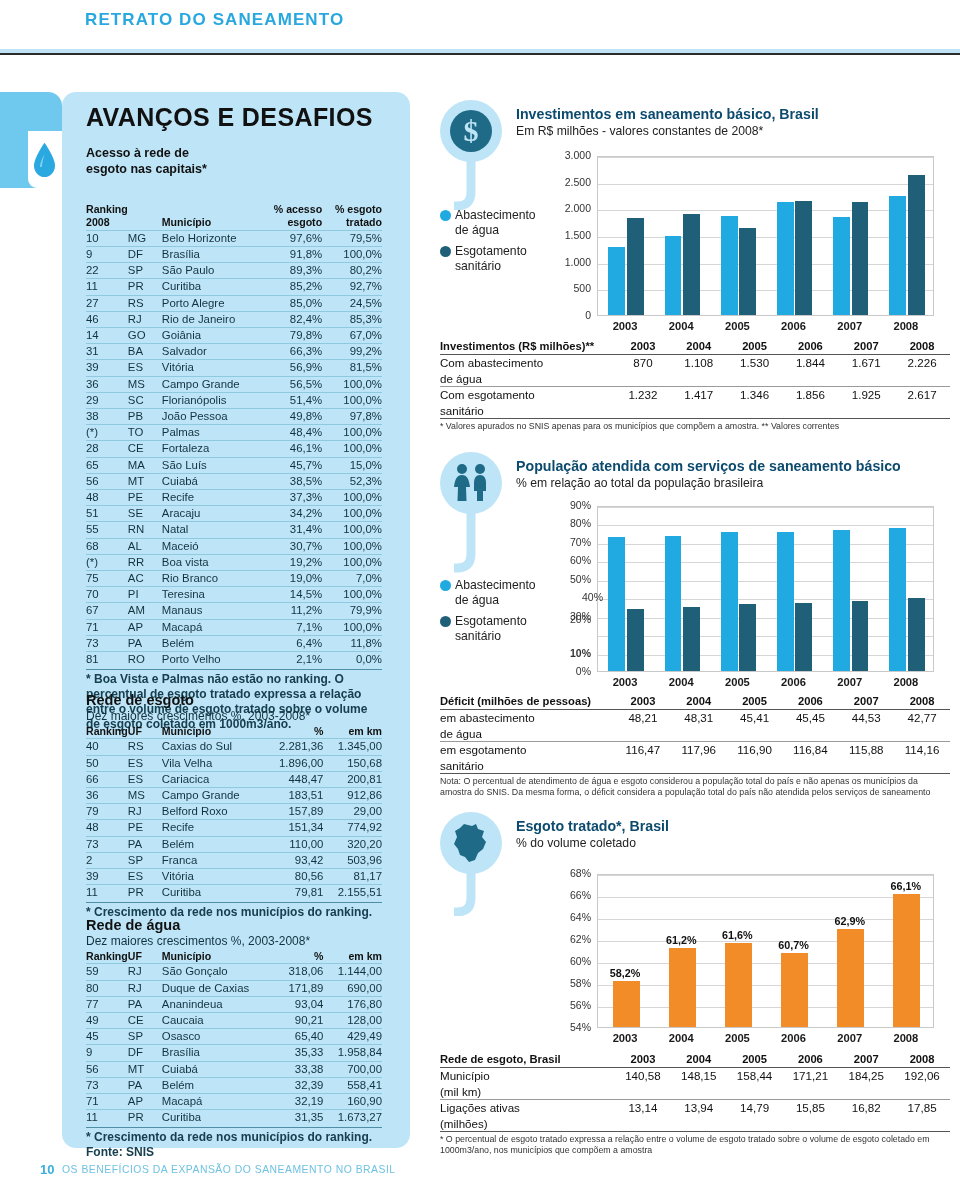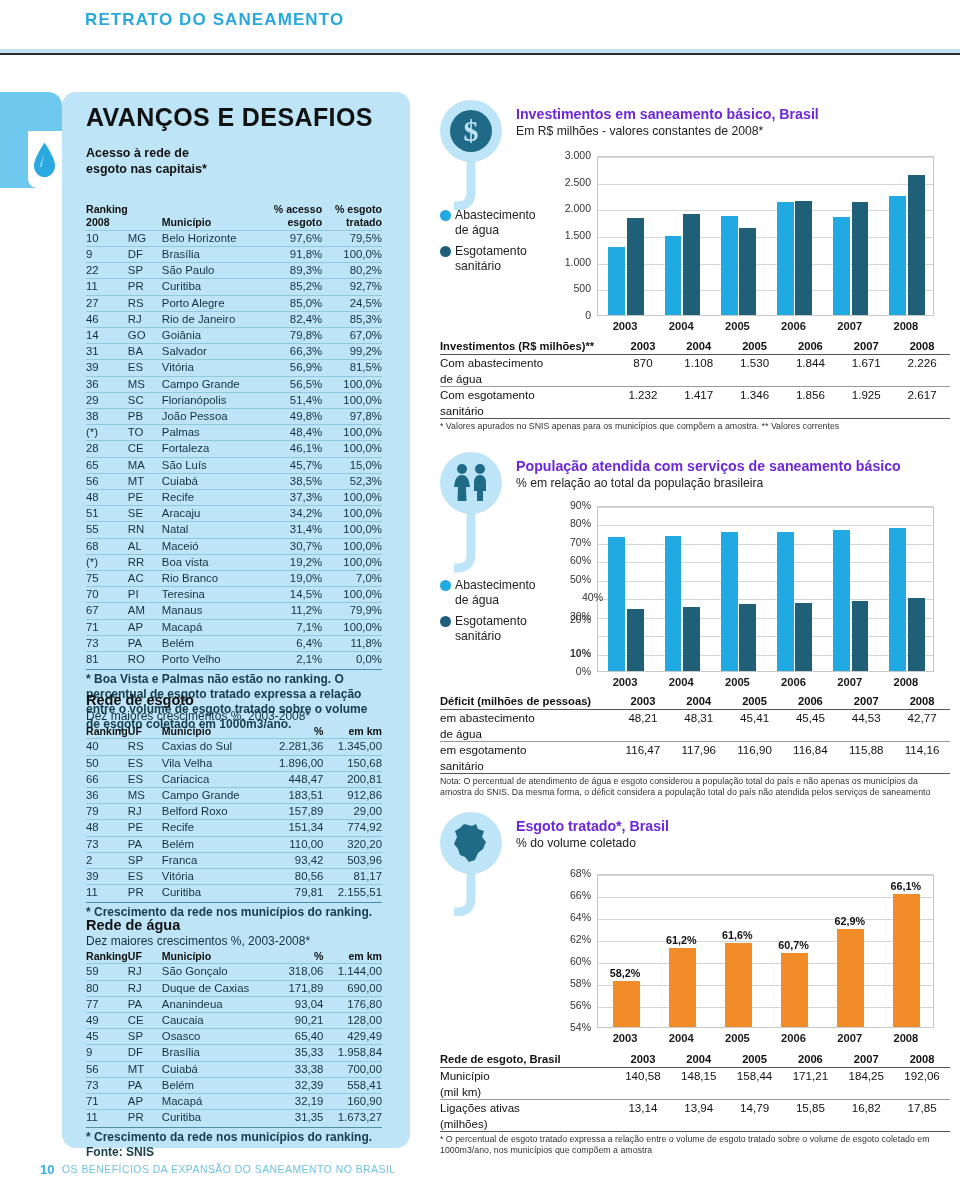--- a/index.html
+++ b/index.html
@@ -71,21 +71,21 @@
   .sect-title { font-size:14.5px; font-weight:bold; color:#111; }
   .sect-sub { font-size:12px; color:#12323f; margin-top:1px; }
 
   .block { position:relative; }
   .bicon {
     position:absolute; left:0; top:0; width:62px; height:62px;
     border-radius:50%; background:#BEE5F7;
     display:flex; align-items:center; justify-content:center;
   }
   .stem { position:absolute; left:14px; width:40px; }
-  .btitle { font-size:14.2px; font-weight:bold; color:#6d28d9; }
+  .btitle { font-size:14.2px; font-weight:bold; color:#0c4a6e; }
   .bsub { font-size:12.2px; color:#222; margin-top:2px; }
 
   .legend { position:absolute; font-size:12.2px; color:#222; line-height:14.5px; }
   .legend .row { display:flex; align-items:flex-start; margin-bottom:7px; }
   .dot { width:11px; height:11px; border-radius:50%; margin:2px 4px 0 0; flex:none; }
 
   
   .chart { position:absolute; }
   .plot { position:absolute; border:1px solid #c9c9c9; background:#fff; }
   .grid { position:absolute; left:0; width:100%; height:1px; background:#d6d6d6; }

